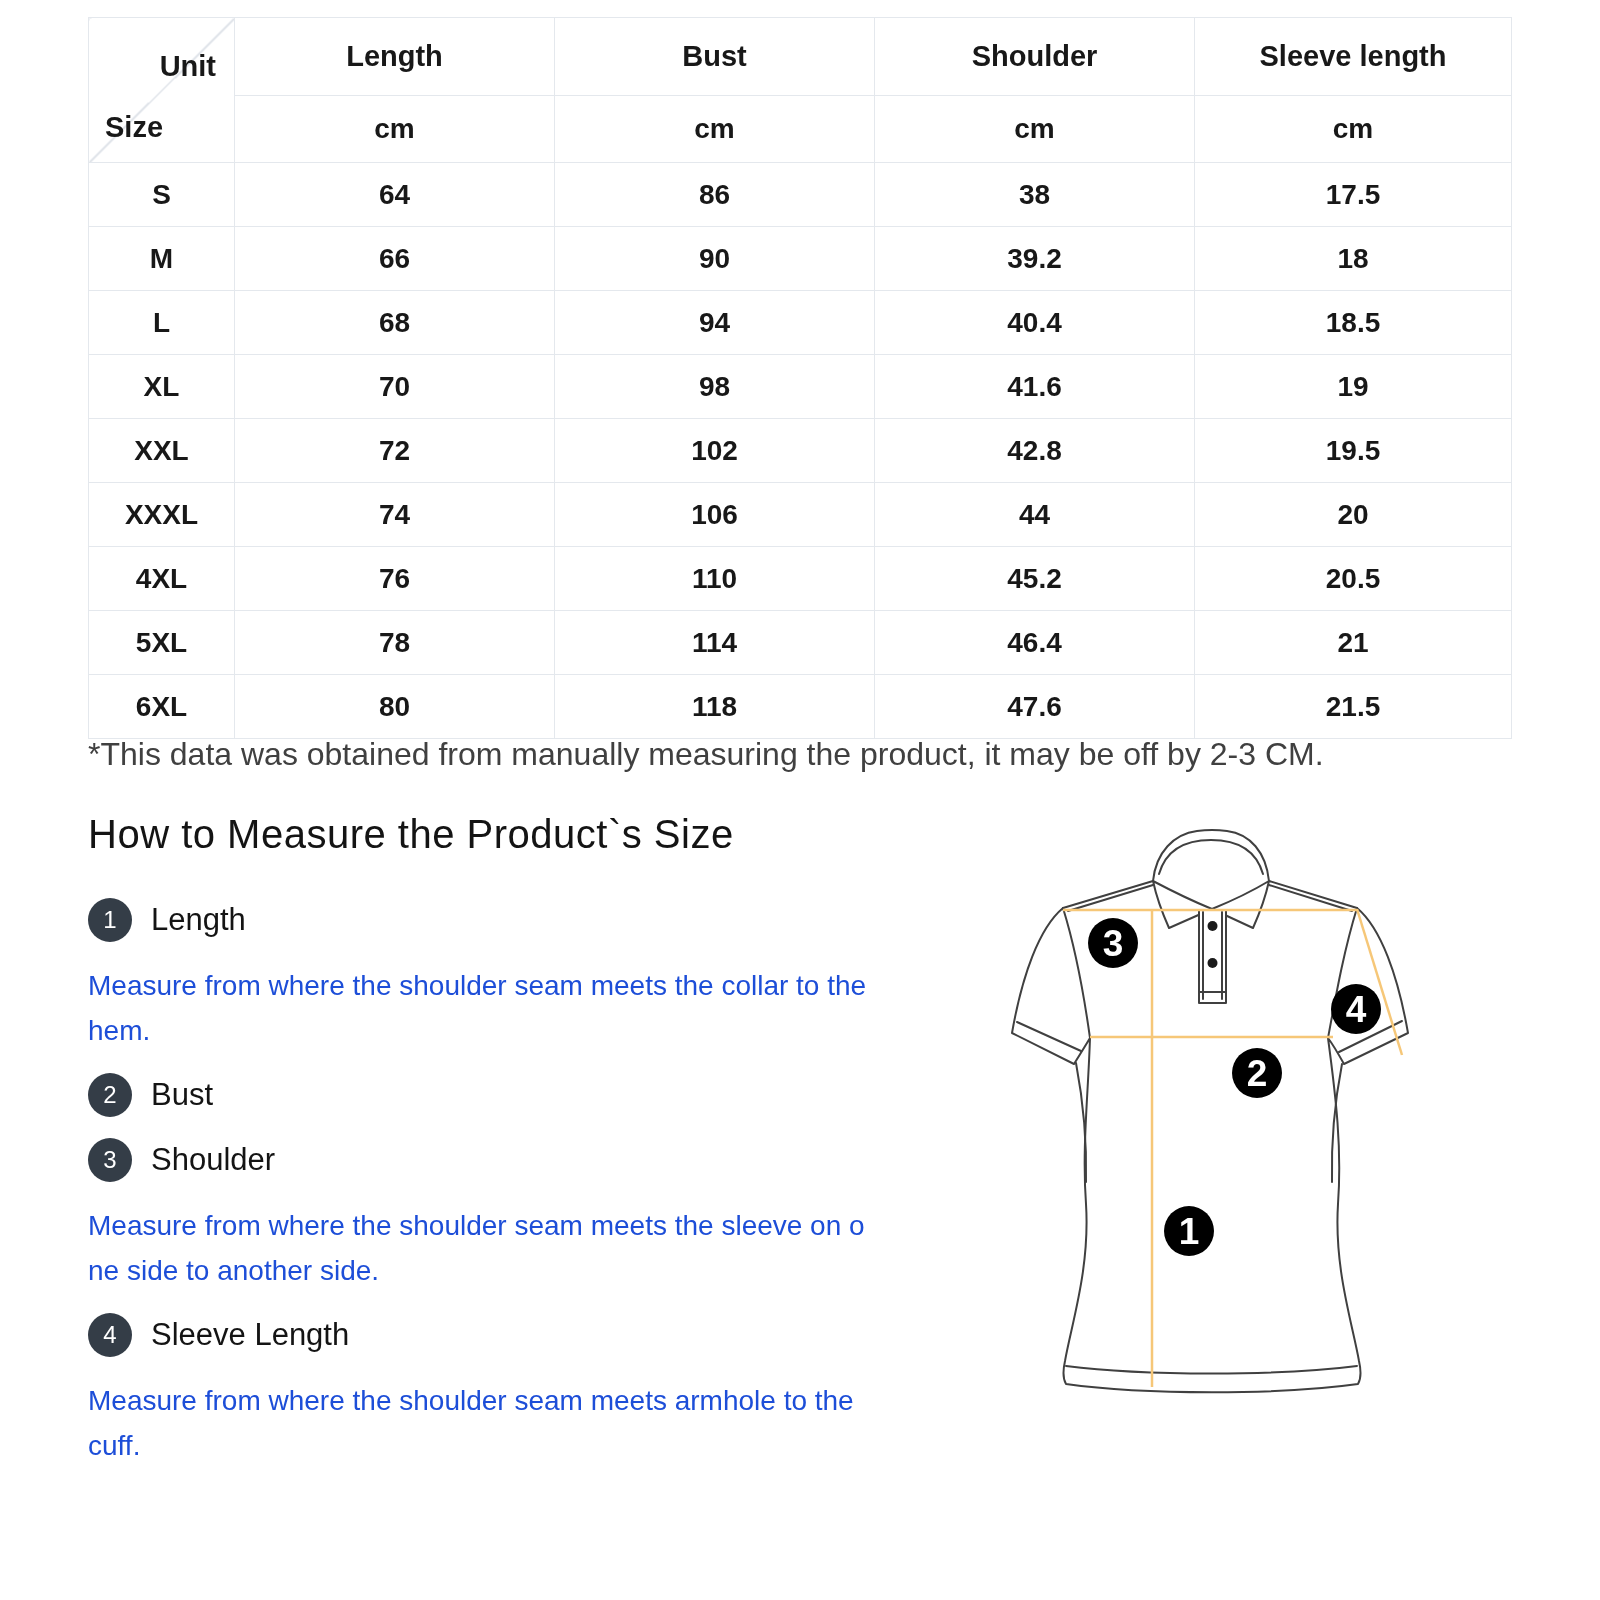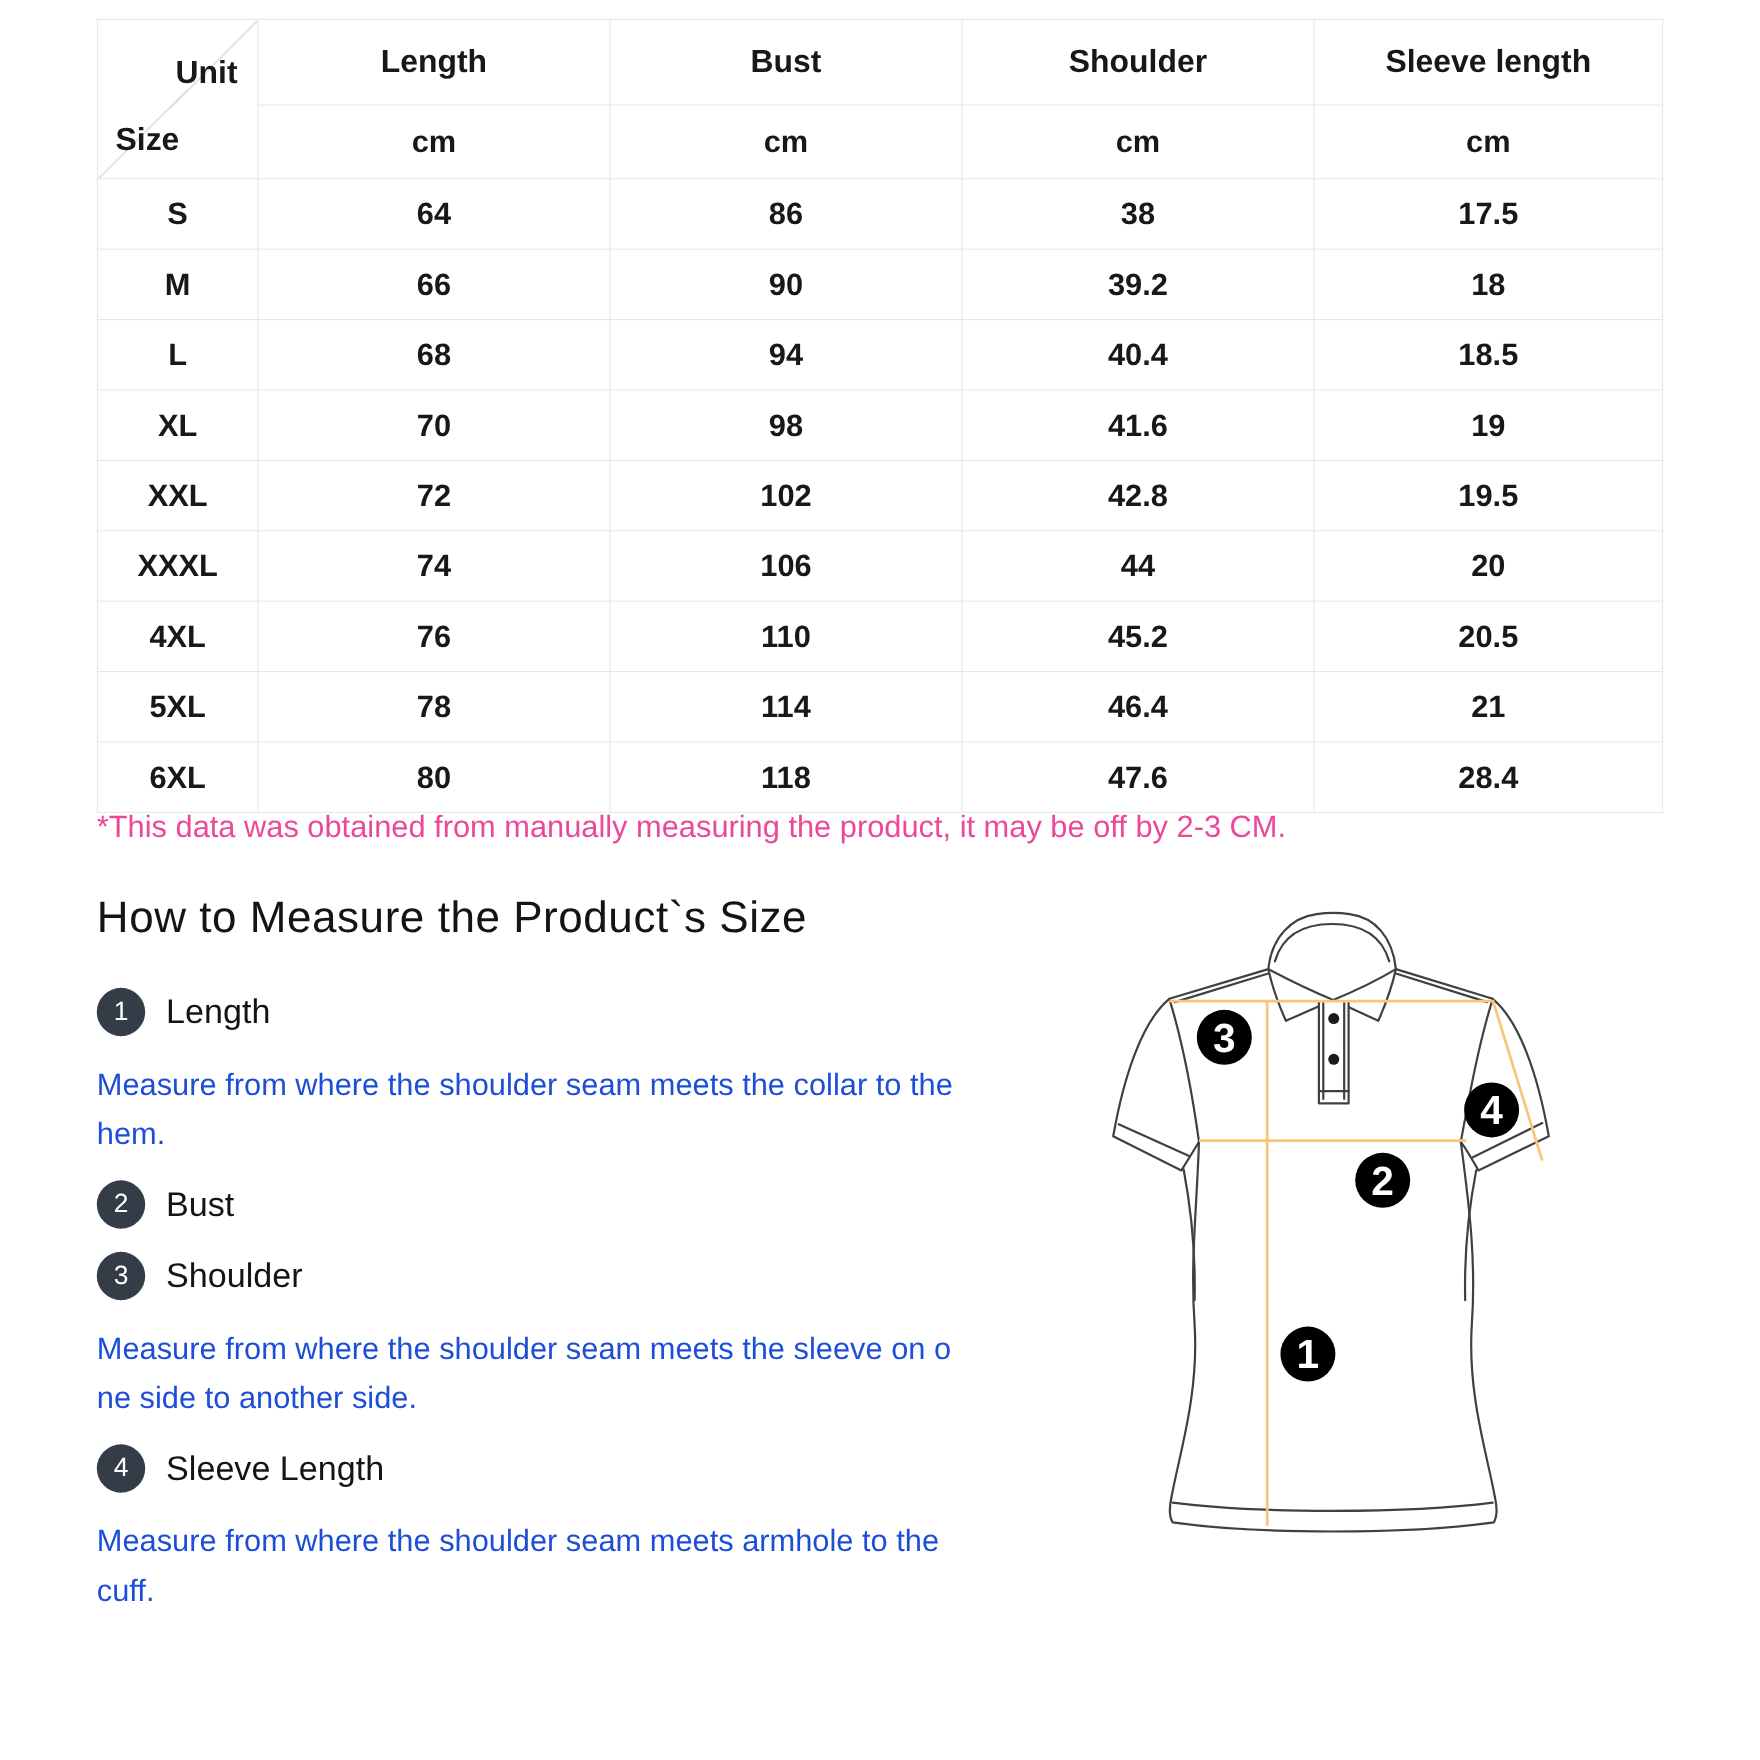--- a/index.html
+++ b/index.html
@@ -39,21 +39,21 @@
       transparent calc(50% - 1px),
       #e0e4ea calc(50% - 1px),
       #e0e4ea calc(50% + 1px),
       transparent calc(50% + 1px));
   }
   td.corner .unit-lbl { position:absolute; top:32px;  right:18px; font-size:29px; font-weight:bold; }
   td.corner .size-lbl { position:absolute; bottom:18px; left:16px; font-size:29px; font-weight:bold; }
 
   .table-note {
     position:absolute; left:88px; top:736px;
-    font-size:28px; color:#ec4899; font-weight:400;
+    font-size:32px; color:#404040; font-weight:400;
   }
 
   
   .howto-title {
     position:absolute; left:88px; top:812px;
     font-size:40px; font-weight:400; color:#141414;
     letter-spacing:0.5px;
   }
   .howto-list { position:absolute; left:88px; top:898px; width:856px; }
   .howto-item { }
@@ -166,21 +166,21 @@
           <td>78</td>
           <td>114</td>
           <td>46.4</td>
           <td>21</td>
         </tr>
         <tr class="r-data">
           <td>6XL</td>
           <td>80</td>
           <td>118</td>
           <td>47.6</td>
-          <td>28.4</td>
+          <td>21.5</td>
         </tr>
       </tbody>
     </table>
   </div>
 
   <p class="table-note">*This data was obtained from manually measuring the product, it may be off by 2-3 CM.</p>
 
   <h2 class="howto-title">How to Measure the Product`s Size</h2>
 
   <div class="howto-list">

